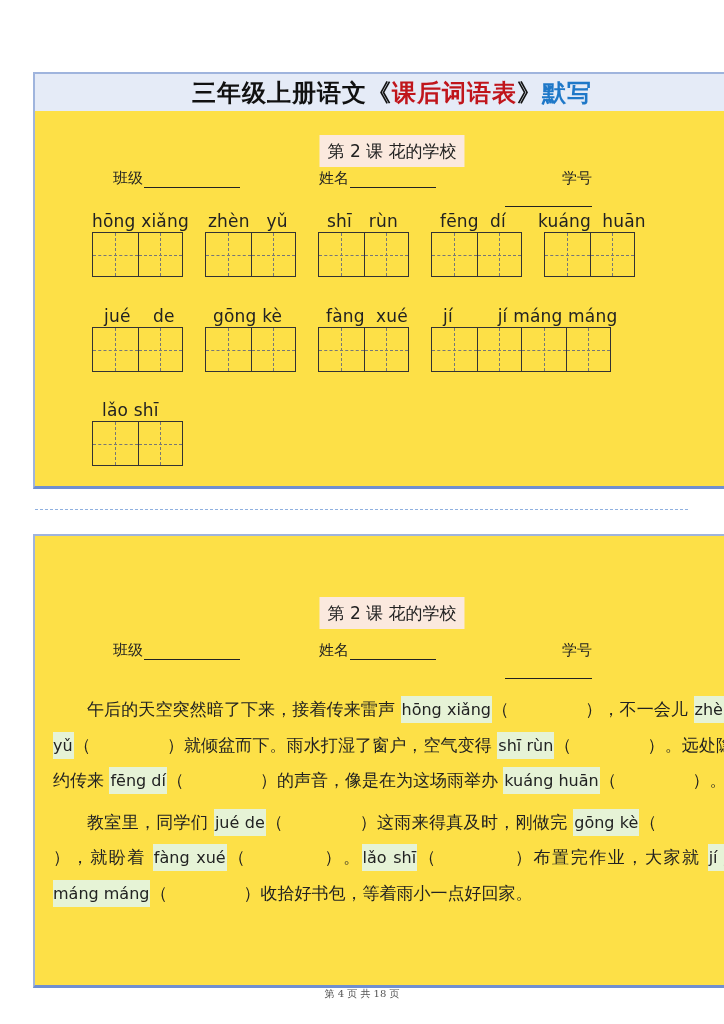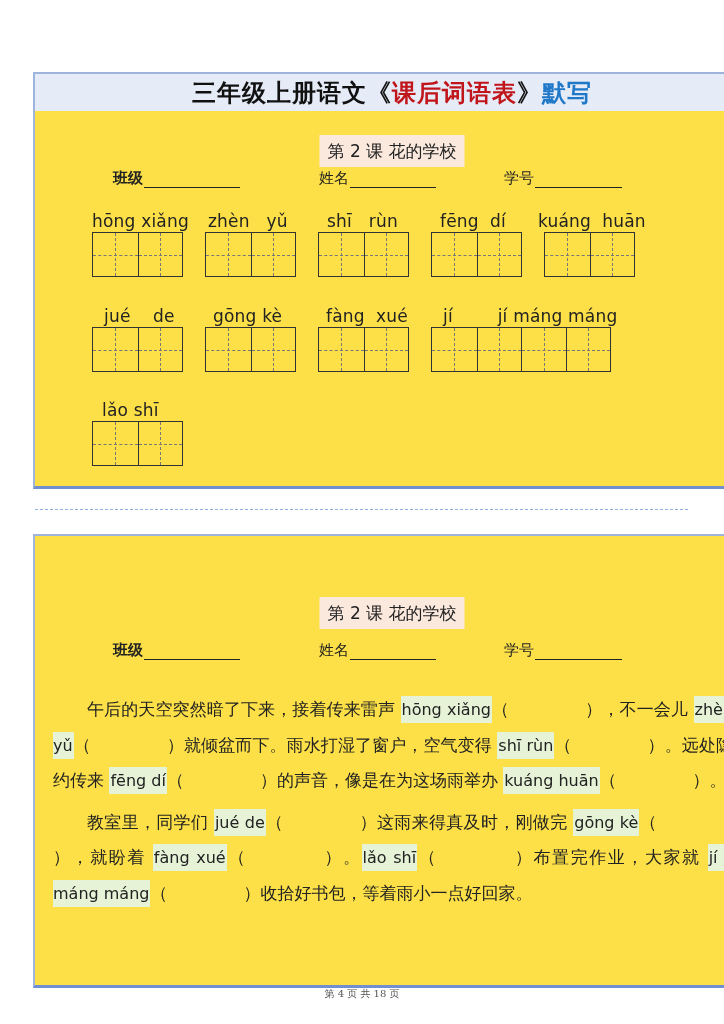--- a/index.html
+++ b/index.html
@@ -20,23 +20,23 @@
   .t-black { color: #111; }
   .t-red { color: #c0151b; }
   .t-blue { color: #1f78c8; }
   .lesson {
     position: absolute; left: 50%; transform: translateX(-50%); top: 45px;
     background: #fbe9de; padding: 2px 8px; height: 28px; line-height: 28px; font-size: 17px; white-space: nowrap; margin-top: 16px;
   }
   .info-row { position: absolute; top: 95px; left: 0; width: 100%; height: 22px; }
   .info-field { position: absolute; font-family: "DejaVu Serif", serif; font-size: 15px; display: flex; align-items: flex-end; }
   .info-field .line { display: inline-block; border-bottom: 1px solid #222; height: 18px; margin-left: 1px; }
-  .f1 { left: 78px; font-weight: bold; } .f1 .line { width: 96px; }
+  .f1 { left: 78px; } .f1 .line { width: 96px; }
   .f2 { left: 284px; } .f2 .line { width: 86px; }
-  .f3 { left: 469px; } .f3 .line { width: 87px; }
+  .f3 { left: 469px; flex-direction: column; } .f3 .line { width: 87px; }
 
   .word { position: absolute; }
   .pinyin { position: absolute; bottom: 46px; left: 0; font-size: 17px; white-space: nowrap; letter-spacing: 0.2px; }
   .grid { position: absolute; bottom: 0; left: 0; height: 45px; display: flex; border: 1.5px solid #333; box-sizing: border-box; }
   .cell { width: 44.5px; height: 100%; position: relative; box-sizing: border-box; }
   .cell + .cell { border-left: 1.5px solid #333; }
   .cell::before { content: ""; position: absolute; left: 50%; top: 0; bottom: 0; border-left: 1px dashed #777; }
   .cell::after { content: ""; position: absolute; top: 50%; left: 0; right: 0; border-top: 1px dashed #777; }
 
   .divider { position: absolute; left: 35px; width: 653px; top: 509px; border-top: 1.5px dashed #8fb0e0; }

